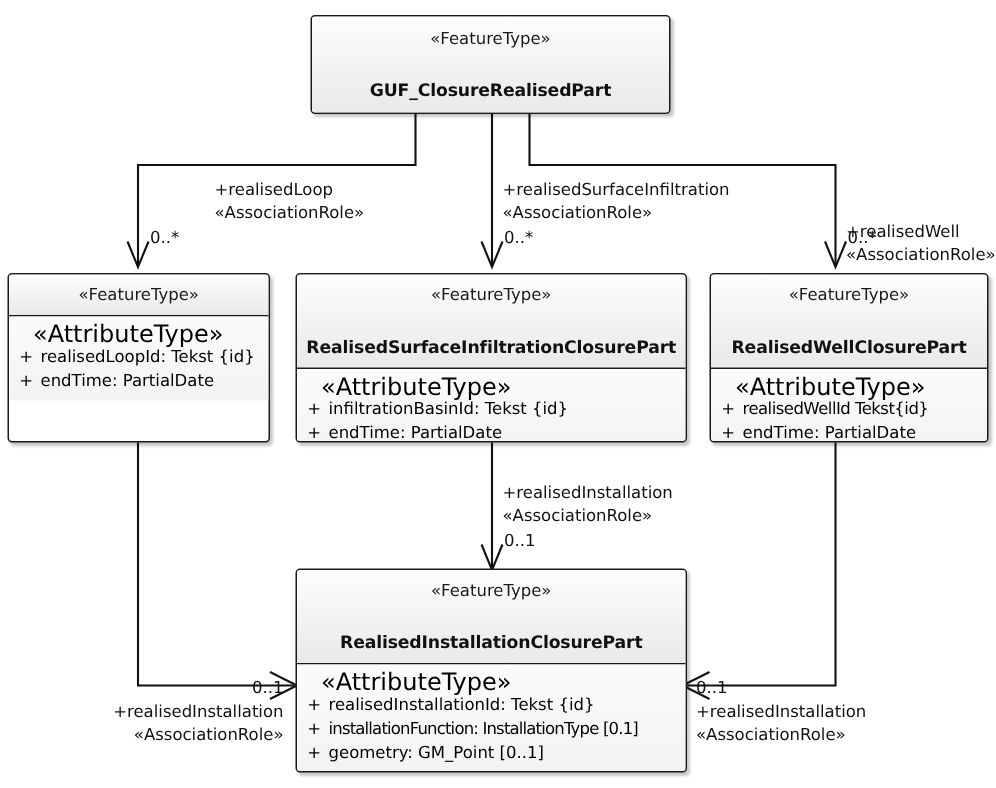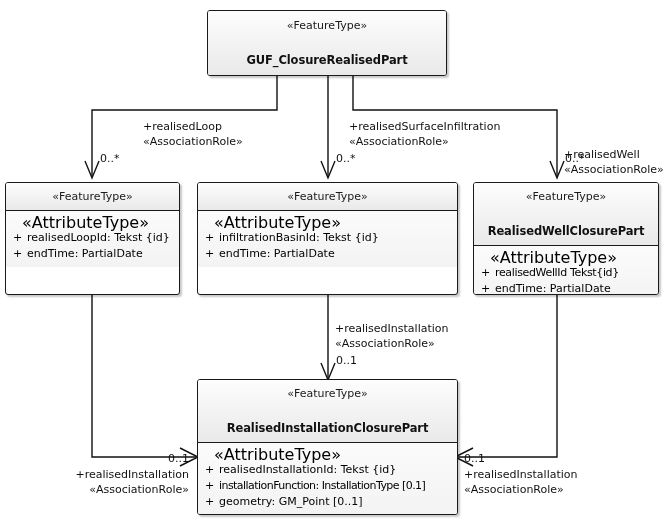--- a/index.html
+++ b/index.html
@@ -175,20 +175,21 @@
       <div class="attr-row">
         <span class="attr-vis">+</span>
         <span class="attr-text">endTime: PartialDate</span>
       </div>
     </div>
   </div>
 
   <div class="uml-class has-attrs" style="left:197px; top:182px; width:261px; height:113px;">
     <div class="uml-header">
       <div class="stereotype">«FeatureType»</div>
+      <div class="classname">RealisedSurfaceInfiltrationClosurePart</div>
     </div>
     <div class="uml-attrs">
       <div class="attr-stereo">«AttributeType»</div>
       <div class="attr-row">
         <span class="attr-vis">+</span>
         <span class="attr-text">infiltrationBasinId: Tekst {id}</span>
       </div>
       <div class="attr-row">
         <span class="attr-vis">+</span>
         <span class="attr-text">endTime: PartialDate</span>
@@ -235,21 +236,21 @@
       </div>
     </div>
   </div>
 
   <div class="conn-label" style="left:99px; top:120px;margin-left:44px;">
     <div>+realisedLoop</div>
     <div>«AssociationRole»</div>
   </div>
   <div class="mult" style="left:100px; top:152px;">0..*</div>
 
-  <div class="conn-label" style="left:349px; top:120px;">
+  <div class="conn-label" style="left:335px; top:120px;">
     <div>+realisedSurfaceInfiltration</div>
     <div>«AssociationRole»</div>
   </div>
   <div class="mult" style="left:336px; top:152px;">0..*</div>
 
   <div class="conn-label" style="left:564px; top:120px;margin-top:28px;">
     <div>+realisedWell</div>
     <div>«AssociationRole»</div>
   </div>
   <div class="mult" style="left:565px; top:152px;">0..*</div>

